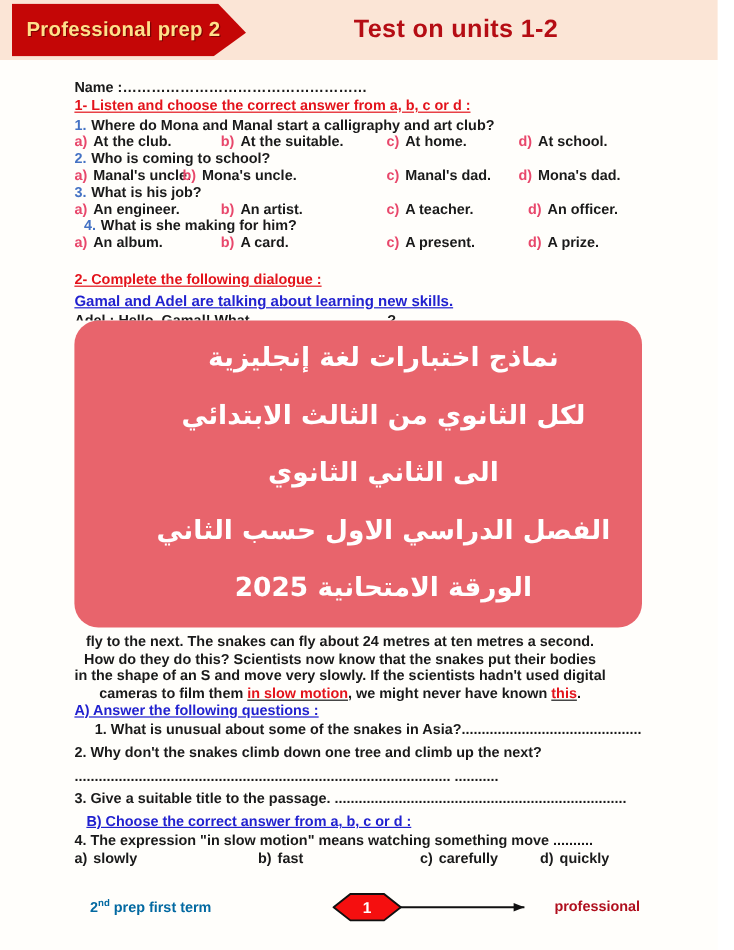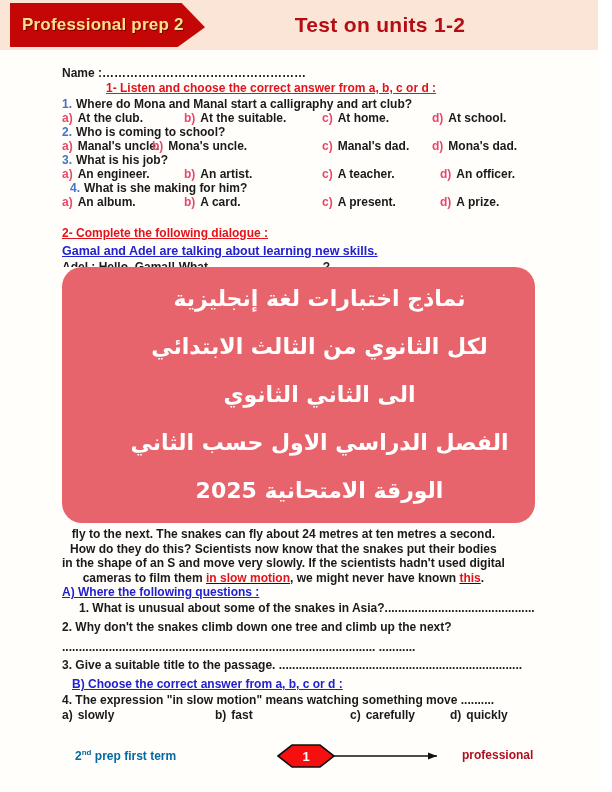--- a/index.html
+++ b/index.html
@@ -66,21 +66,21 @@
 <div id="page">
 
   <div class="header-strip">
     <div class="ribbon">
       <span class="ribbon-label">Professional prep 2</span>
     </div>
     <div class="header-title">Test on units 1-2</div>
   </div>
 
   <div class="abs" style="top:66px;">Name :……………………………………………</div>
-  <div class="abs red-heading" style="top:81px;margin-left:44px;">1- Listen and choose the correct answer from a, b, c or d :</div>
+  <div class="abs red-heading" style="top:81px;">1- Listen and choose the correct answer from a, b, c or d :</div>
 
   <div class="abs" style="top:97px;"><span class="qnum">1.</span><span>Where do Mona and Manal start a calligraphy and art club?</span></div>
   <div class="abs opt-row" style="top:111px;">
     <span class="opt-cell w122">
         <span class="opt-letter">a)</span>
         <span>At the club.</span>
       </span>
     <span class="opt-cell w138">
         <span class="opt-letter">b)</span>
         <span>At the suitable.</span>
@@ -167,21 +167,21 @@
     <div>الورقة الامتحانية 2025</div>
   </div>
 
   <div class="abs passage" style="top:527px;">
     <div>fly to the next. The snakes can fly about 24 metres at ten metres a second.</div>
     <div>How do they do this? Scientists now know that the snakes put their bodies</div>
     <div>in the shape of an S and move very slowly. If the scientists hadn't used digital</div>
     <div><span>cameras to film them </span><span class="hl-red">in slow motion</span><span>, we might never have known </span><span class="hl-red">this</span><span>.</span></div>
   </div>
 
-  <div class="abs blue-heading" style="top:585px;">A) Where the following questions :</div>
+  <div class="abs blue-heading" style="top:585px;">A) Answer the following questions :</div>
   <div class="abs" style="top:601px;margin-left:17px;">1. What is unusual about some of the snakes in Asia?.............................................</div>
   <div class="abs" style="top:620px;">2. Why don't the snakes climb down one tree and climb up the next?</div>
   <div class="abs" style="top:640px;">.............................................................................................. ...........</div>
   <div class="abs" style="top:658px;">3. Give a suitable title to the passage. .........................................................................</div>
   <div class="abs blue-heading" style="top:677px; left:72px;">B) Choose the correct answer from a, b, c or d :</div>
   <div class="abs" style="top:693px;">4. The expression "in slow motion" means watching something move ..........</div>
   <div class="abs opt-row black-letters" style="top:708px;">
     <span class="opt-cell w153">
         <span class="opt-letter">a)</span>
         <span>slowly</span>

